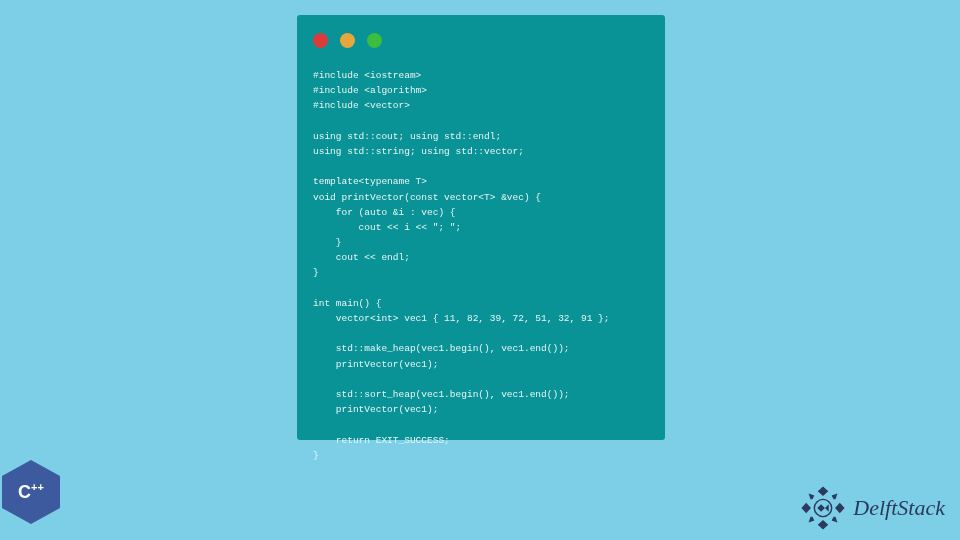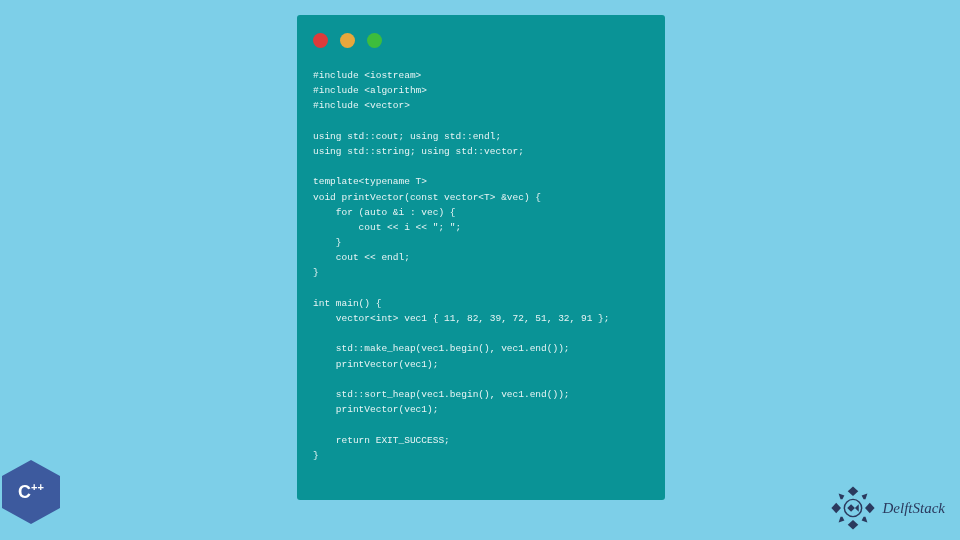--- a/index.html
+++ b/index.html
@@ -13,21 +13,21 @@
       background-color: #7dcfe8;
       position: relative;
       font-family: Arial, sans-serif;
       overflow: hidden;
     }
     .code-window {
       position: absolute;
       left: 297px;
       top: 15px;
       width: 368px;
-      height: 485px;
+      height: 425px;
       background-color: #0a9396;
       border-radius: 3px;
       padding: 18px 16px;
     }
     .window-controls {
       display: flex;
       gap: 12px;
       margin-bottom: 20px;
     }
     .dot {
@@ -86,21 +86,21 @@
       width: 48px;
       height: 48px;
       position: relative;
     }
     .delft-emblem svg {
       width: 100%;
       height: 100%;
     }
     .delft-text {
       font-family: Georgia, serif;
-      font-size: 15px;
+      font-size: 22px;
       color: #2b3a5e;
       font-style: italic;
     }
   </style>
 </head>
 <body>
 
 <div class="code-window">
   <div class="window-controls">
     <div class="dot dot-red"></div>

